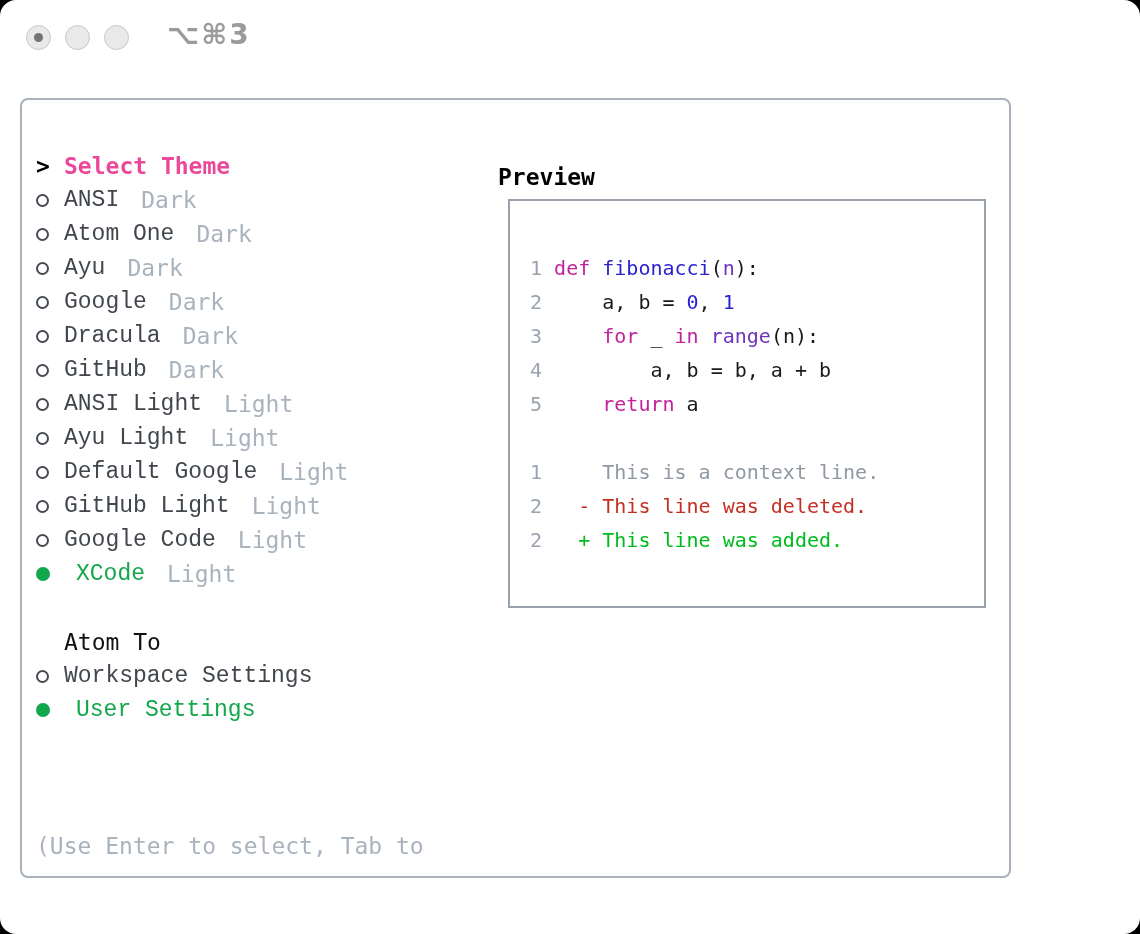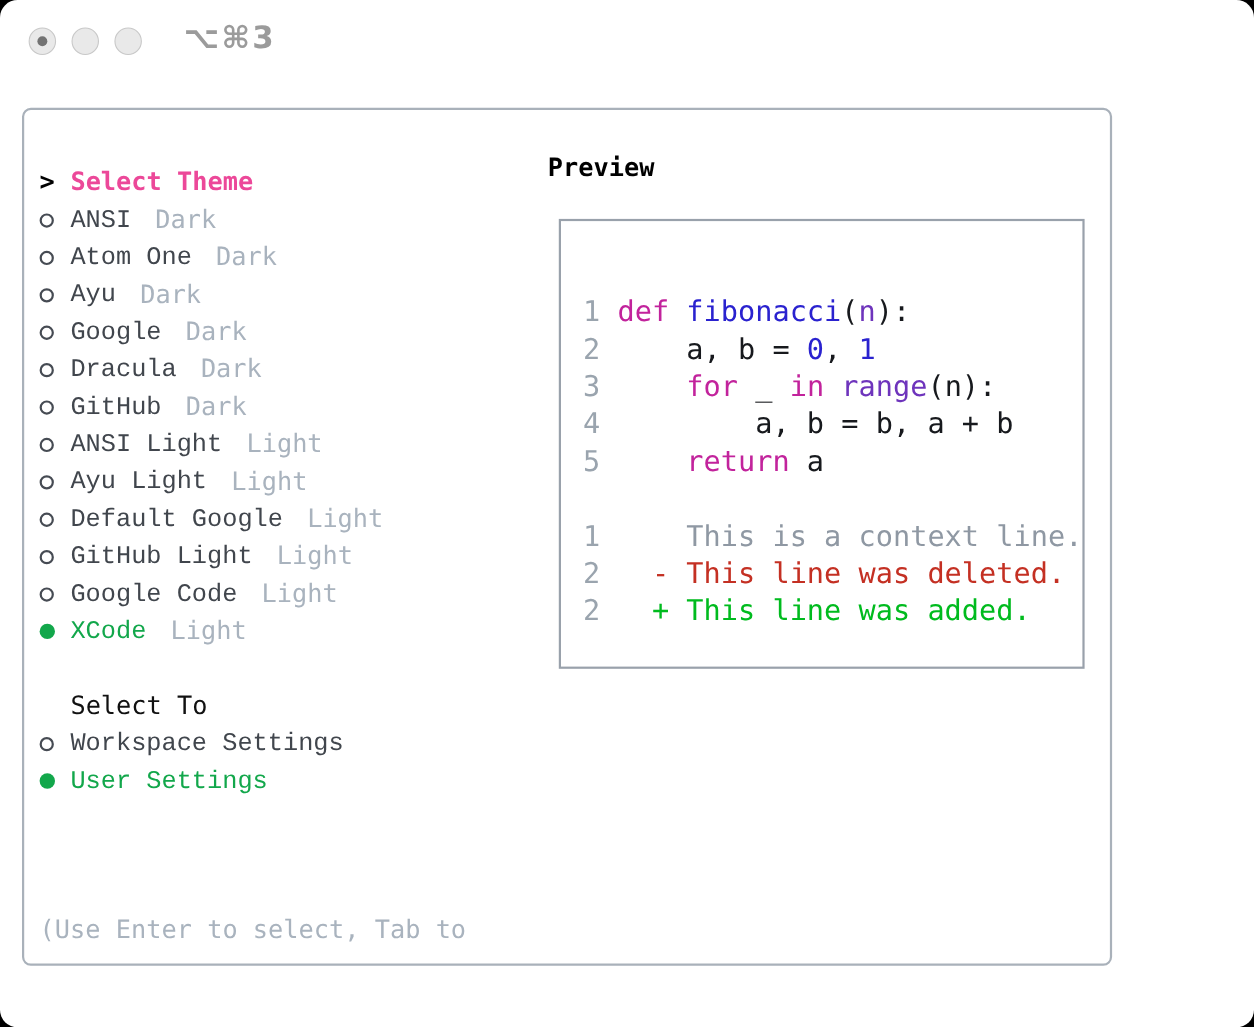--- a/index.html
+++ b/index.html
@@ -26,31 +26,31 @@
             font-size:23px;line-height:34px;color:var(--c-list_name);}
   .row{display:flex;align-items:center;height:34px;}
   .marker{width:28px;display:flex;align-items:center;flex:0 0 28px;}
   .dot{width:13px;height:13px;border-radius:50%;
        border:2px solid #464b53;box-sizing:border-box;}
   .dot.filled{border:none;width:14px;height:14px;background:var(--c-accent_green);}
   .prompt{font-weight:bold;color:#000;display:inline-block;}
   .hdr{font-weight:bold;color:#ec4899;}
   .apply-hdr{color:#111;}
   .name{margin-right:22px;white-space:pre;font-family:Liberation Mono, monospace;}
-  .name.sel{color:var(--c-accent_green);}
+  .name.sel{color:var(--c-accent_green);margin-left:12px;}
   .variant{color:var(--c-list_variant);}
   .spacer34{height:34px;}
   .hint{color:var(--c-hint_gray);white-space:pre;}
 
   
-  .preview-title{position:absolute;left:498px;top:136px;height:34px;line-height:34px;
+  .preview-title{position:absolute;left:498px;top:160px;height:34px;line-height:34px;
                  font-size:23px;font-weight:bold;color:#000;}
   .preview-box{position:absolute;left:508px;top:199px;width:478px;height:409px;
                border:2px solid var(--c-preview_border);box-sizing:border-box;background:#fff;}
-  .code{position:absolute;left:20px;top:66px;font-size:26px;line-height:34px;
+  .code{position:absolute;left:20px;top:50px;font-size:20px;line-height:34px;
         white-space:pre;}
   .cl{height:34px;}
 </style>
 </head>
 <body>
 
 <div class="window">
 
   <div class="traffic">
     <span class="tl">
@@ -155,21 +155,21 @@
           </span>
           <span class="name sel">XCode</span>
           <span class="variant">Light</span>
         </div>
       </div>
 
     <div class="spacer34"></div>
 
     <div class="row">
       <span class="marker"></span>
-      <span class="apply-hdr">Select To</span>
+      <span class="apply-hdr">Atom To</span>
     </div>
 
     <div>
         <div class="row">
           <span class="marker">
             <span class="dot"></span>
           </span>
           <span class="name">Workspace Settings</span>
         </div>
         <div class="row">

